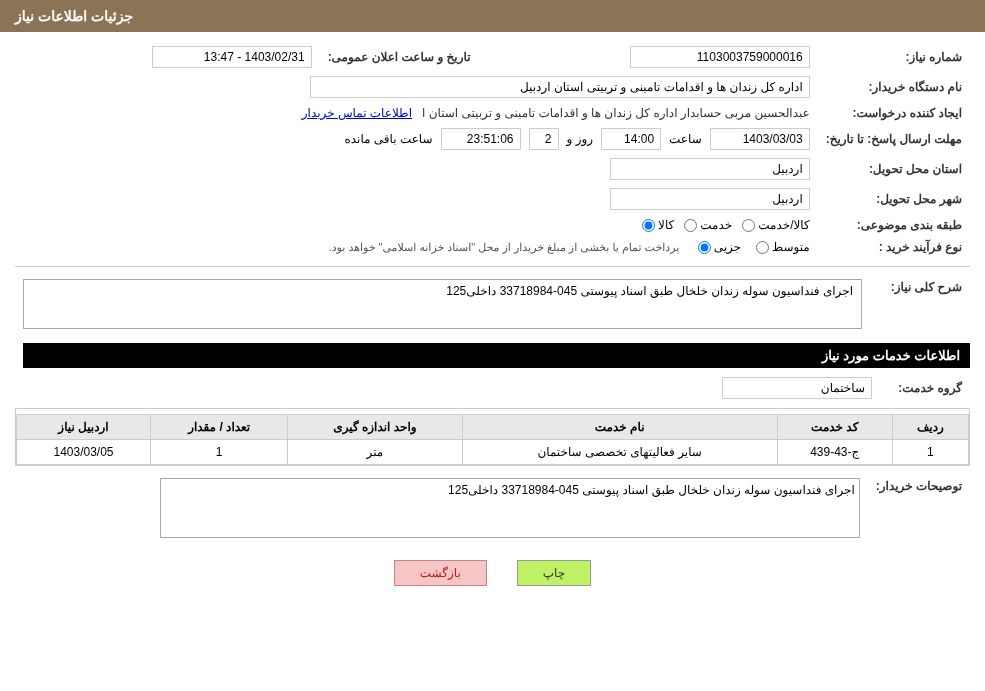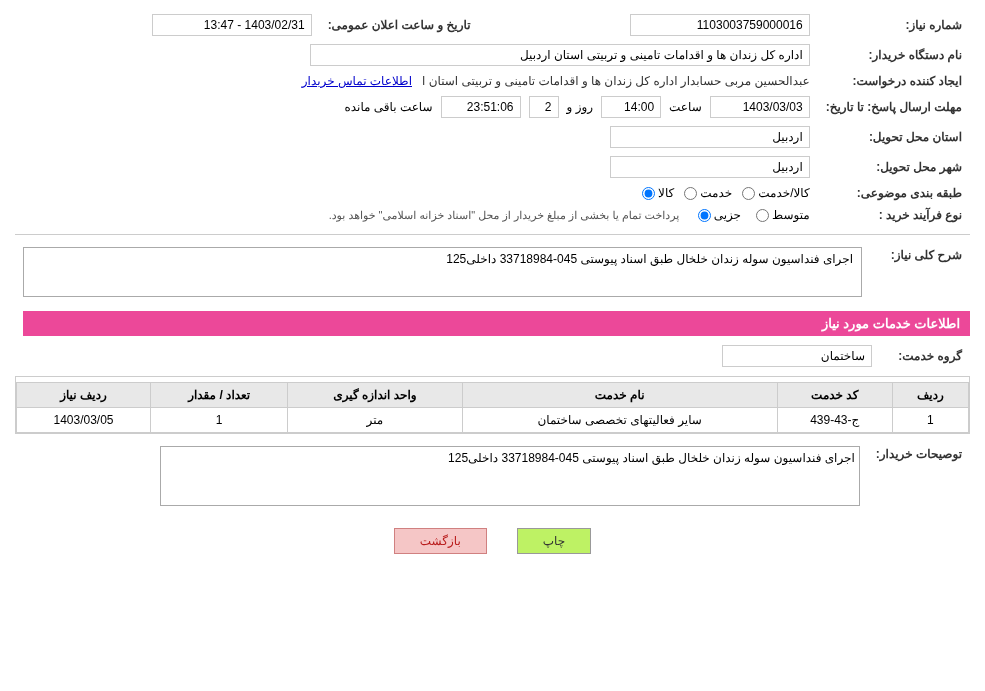--- a/index.html
+++ b/index.html
@@ -21,21 +21,21 @@
       text-align: left;
       padding: 8px 15px;
       font-size: 14px;
       font-weight: bold;
       direction: rtl;
     }
     .content-area {
       padding: 10px 15px;
     }
     .section-title {
-      background: #ec4899;
+      background: #000000;
       color: #fff;
       padding: 5px 10px;
       font-size: 13px;
       font-weight: bold;
       margin: 10px 0 5px 8px;
       text-align: right;
     }
     .info-table {
       width: 100%;
       border-collapse: collapse;
@@ -161,20 +161,23 @@
     .table-outer {
       border: 1px solid #ccc;
       margin-top: 5px;
     }
   </style>
 </head>
 <body>
 
 <div class="page-container">
 
+  <div class="header-bar">
+    <span>جزئیات اطلاعات نیاز</span>
+  </div>
 
   <div class="content-area">
 
     <table class="info-table">
 
       <tbody>
           <tr>
         <td class="label-cell">شماره نیاز:</td>
         <td class="value-cell">
           <input class="input-field input-medium" type="text" readonly="" style="width: 180px;" value="1103003759000016">
@@ -299,21 +302,21 @@
 
     <div class="table-outer">
       <table class="services-table">
         <thead>
           <tr>
             <th>ردیف</th>
             <th>کد خدمت</th>
             <th>نام خدمت</th>
             <th>واحد اندازه گیری</th>
             <th>تعداد / مقدار</th>
-            <th>ردیف نیاز</th>
+            <th>اردبیل نیاز</th>
           </tr>
         </thead>
         <tbody id="services-tbody">
         <tr>
               <td>1</td>
               <td>ج-43-439</td>
               <td>سایر فعالیتهای تخصصی ساختمان</td>
               <td>متر</td>
               <td>1</td>
               <td>1403/03/05</td>

